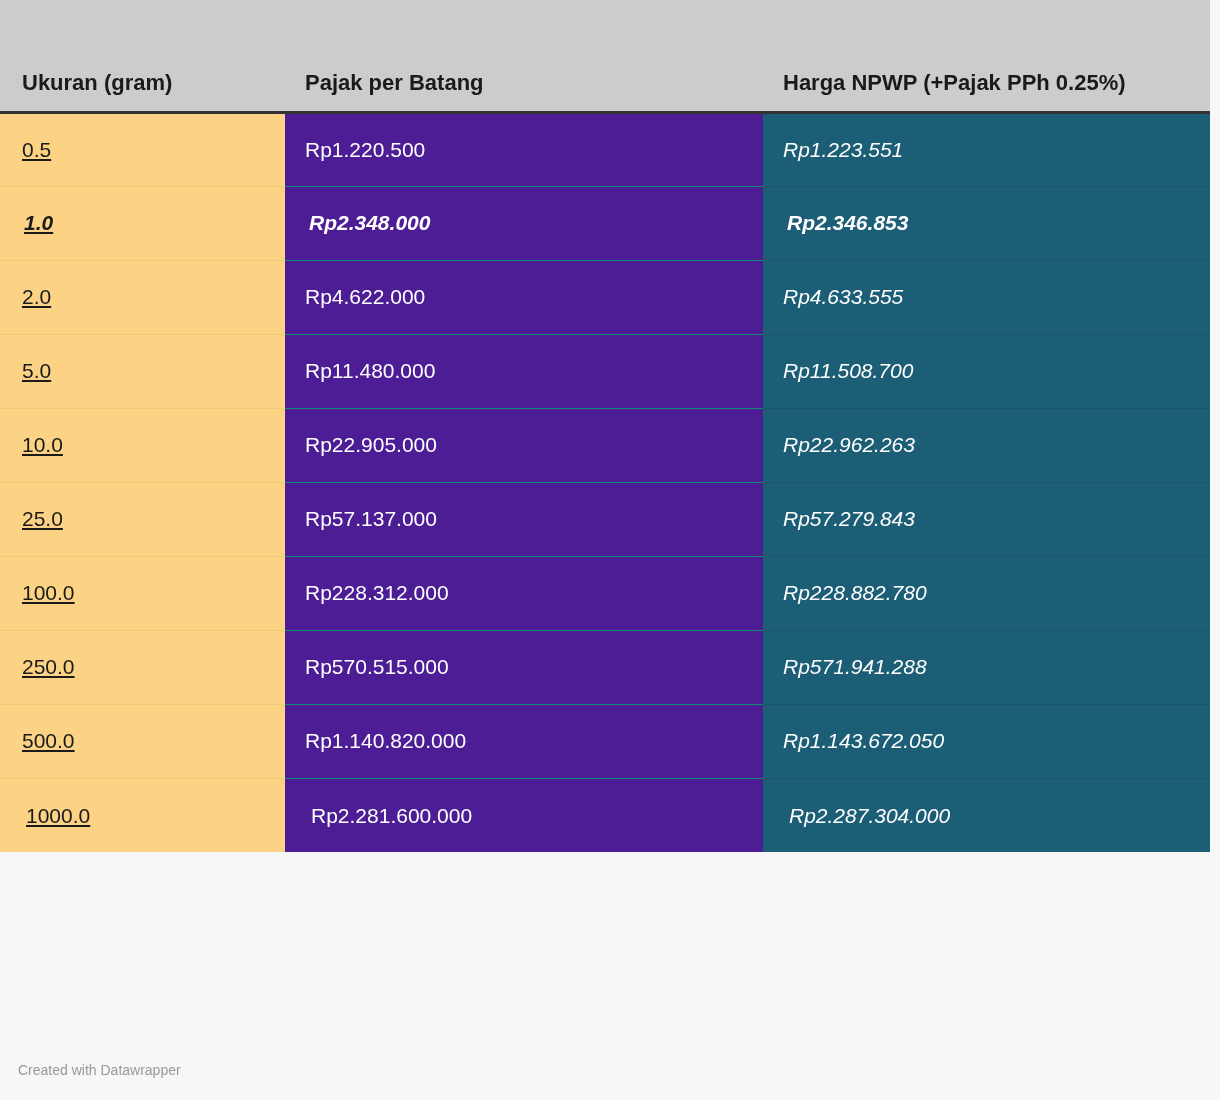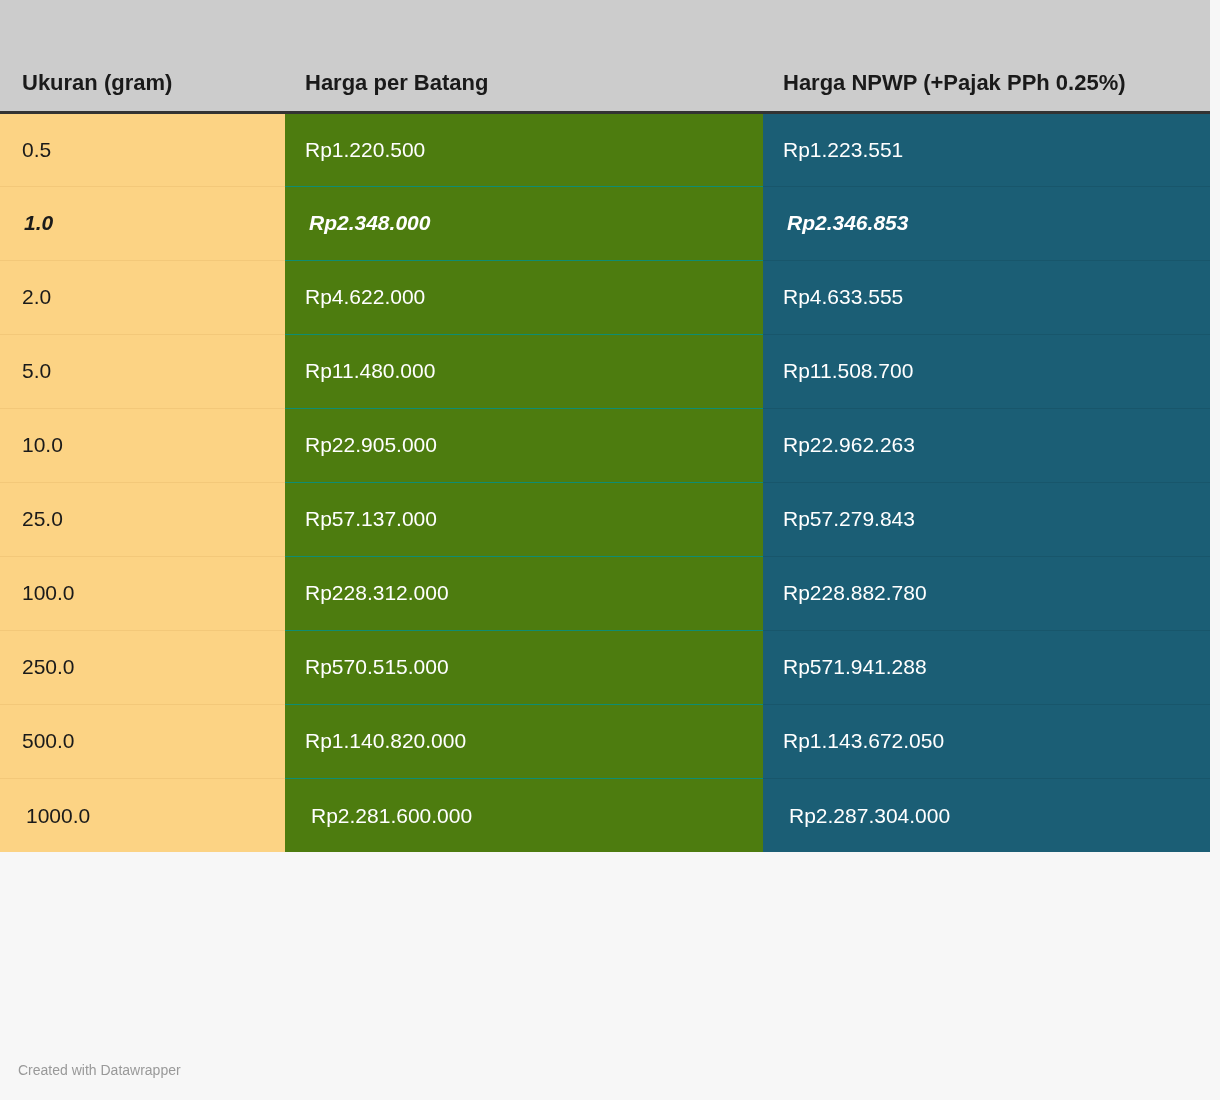--- a/index.html
+++ b/index.html
@@ -52,30 +52,32 @@
     box-sizing: border-box;
     vertical-align: middle;
     line-height: 1.2;
     white-space: nowrap;
   }
   tbody td.c0 {
     background: #fcd384;
     color: #1a1a1a;
     padding-left: 22px;
     border-bottom: 1px solid #f3c879;
+    text-decoration: underline;
   }
   tbody td.c1 {
-    background: #4d7c0f;
+    background: #4c1d95;
     color: #ffffff;
     border-bottom: 1px solid #0e8d72;
   }
   tbody td.c2 {
     background: #1b5e75;
     color: #ffffff;
     border-bottom: 1px solid #18566b;
+    font-style: italic;
   }
   tbody tr.highlight td {
     font-weight: bold;
     font-style: italic;
     padding-left: 24px;
   }
   tbody tr:last-child td {
     border-bottom: none;
     padding-left: 26px;
   }
@@ -95,21 +97,21 @@
 
   <table class="dw-table">
     <colgroup>
       <col class="c0">
       <col class="c1">
       <col class="c2">
     </colgroup>
     <thead>
       <tr>
         <th class="h0">Ukuran (gram)</th>
-        <th class="h1">Harga per Batang</th>
+        <th class="h1">Pajak per Batang</th>
         <th class="h2">Harga NPWP (+Pajak PPh 0.25%)</th>
       </tr>
     </thead>
     <tbody>
       <tr>
         <td class="c0">0.5</td>
         <td class="c1">Rp1.220.500</td>
         <td class="c2">Rp1.223.551</td>
       </tr>
       <tr class="highlight">

